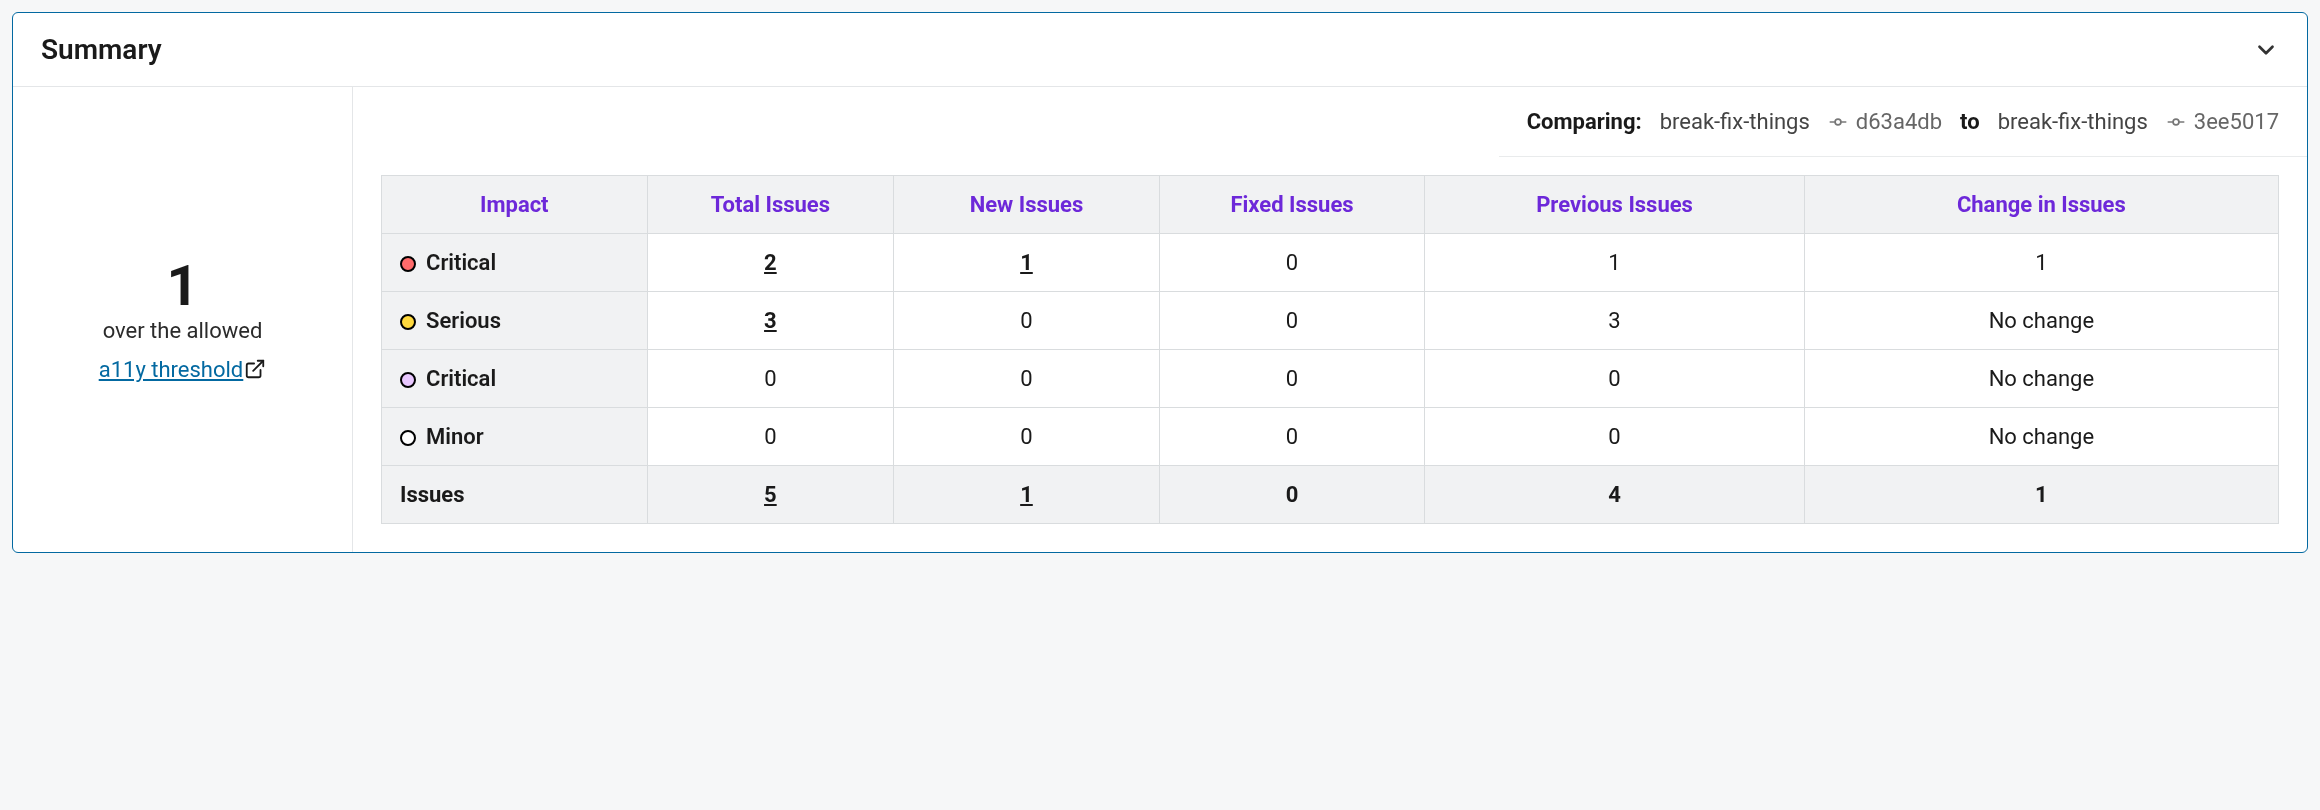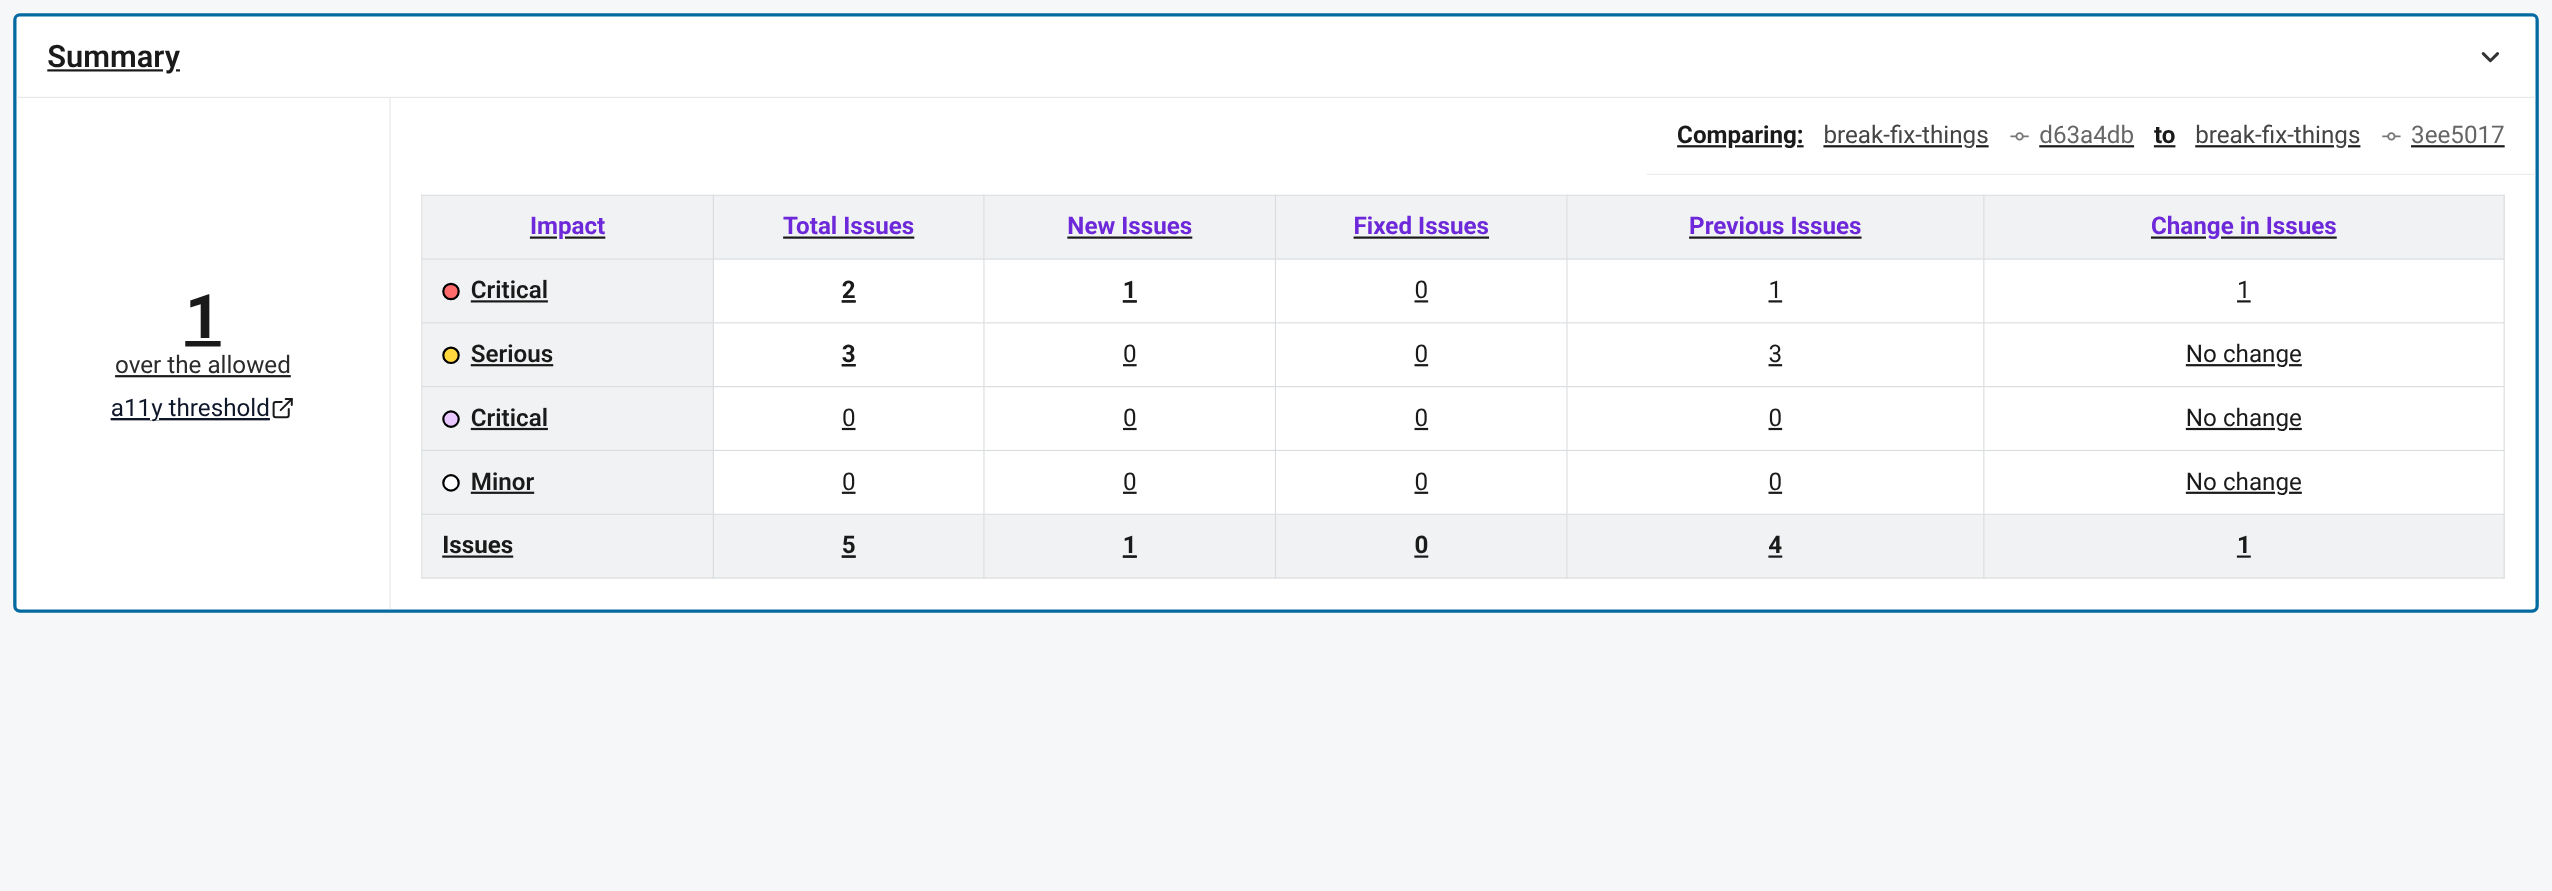--- a/index.html
+++ b/index.html
@@ -5,24 +5,23 @@
   * { box-sizing: border-box; margin: 0; padding: 0; }
   body {
     font-family: -apple-system, BlinkMacSystemFont, "Segoe UI", Roboto, Helvetica, Arial, sans-serif;
     background: #f6f7f8;
     padding: 12px;
     color: #1a1a1a;
     font-size: 21px;
   }
   .panel {
     background: #fff;
-    border: 3px solid #0369a1;
+    border: 1px solid #0369a1;
     border-radius: 6px;
     overflow: hidden;
-    text-decoration: underline;
   }
   .panel-header {
     display: flex;
     align-items: center;
     justify-content: space-between;
     padding: 20px 28px;
     border-bottom: 1px solid #e4e6e8;
     cursor: pointer;
   }
   .panel-title {
@@ -50,21 +49,21 @@
     line-height: 1;
     margin-bottom: 4px;
   }
   .side-sub {
     font-size: 22px;
     color: #2b2b2b;
     margin-bottom: 14px;
   }
   .side-link {
     font-size: 22px;
-    color: #0f172a;
+    color: #0369a1;
     text-decoration: underline;
     display: inline-flex;
     align-items: center;
     gap: 1px;
     cursor: pointer;
   }
   .ext-icon { width: 22px; height: 22px; stroke: #1a1a1a; }
   .main {
     flex: 1;
     display: flex;

